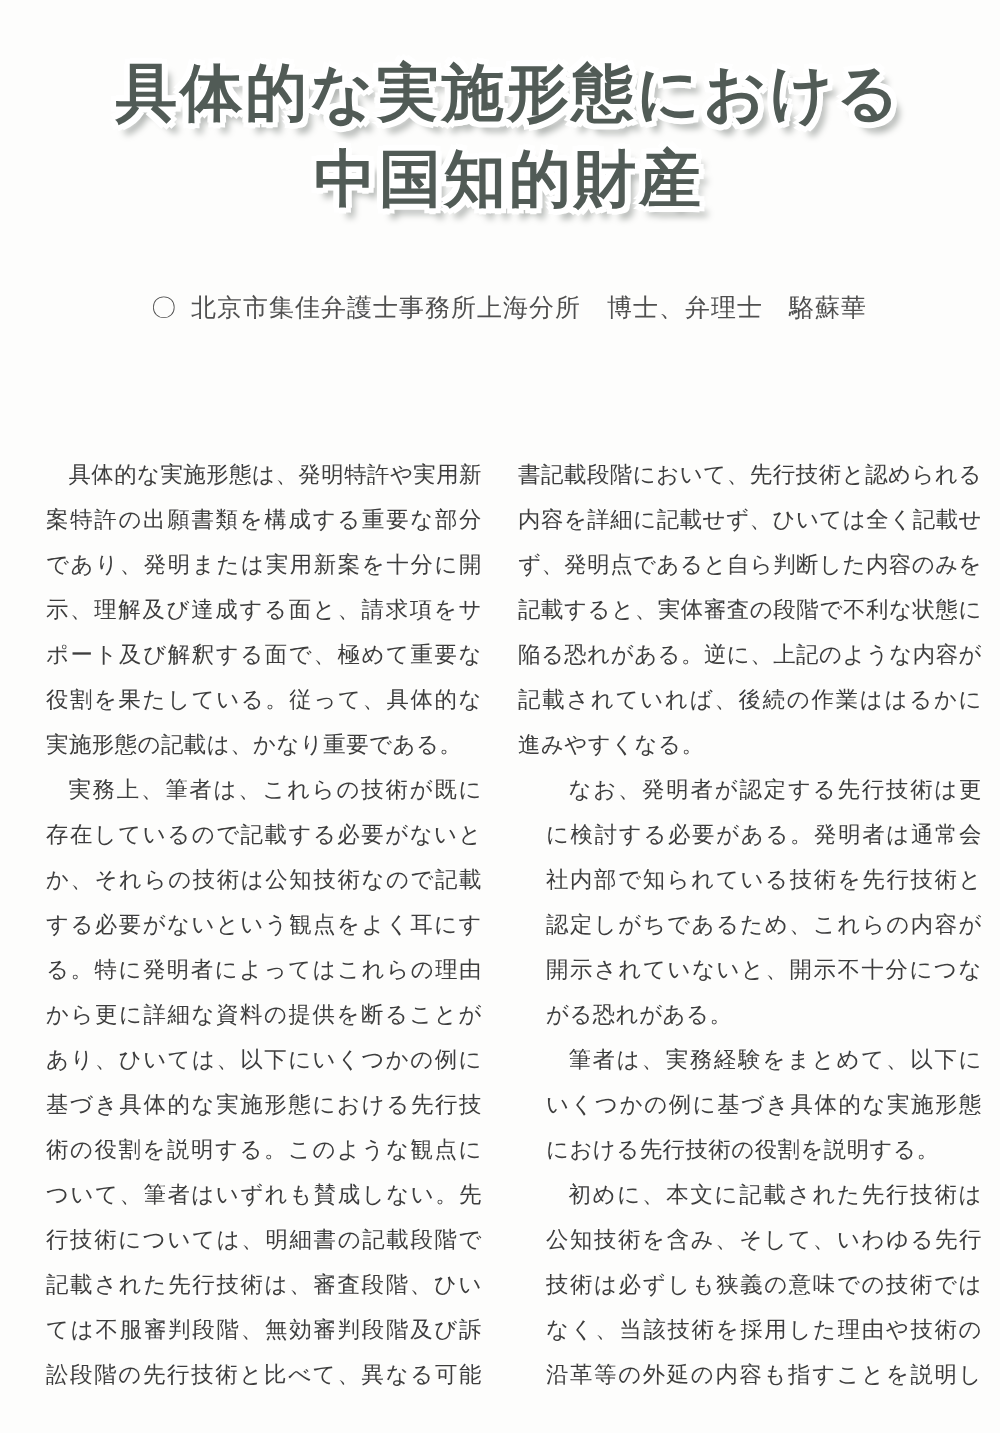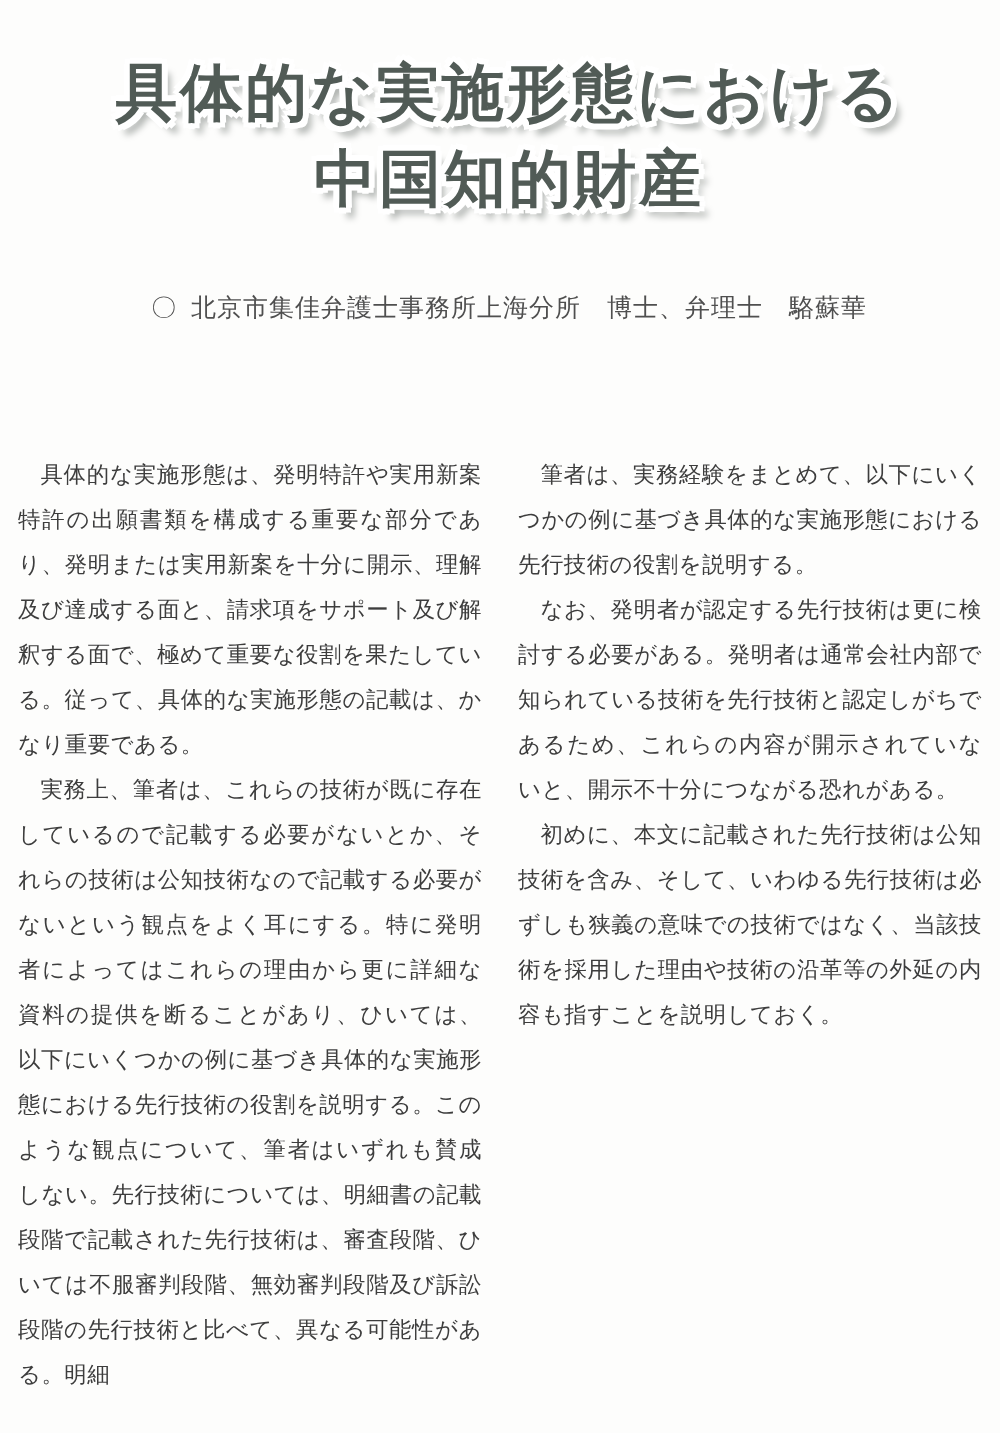--- a/index.html
+++ b/index.html
@@ -55,21 +55,21 @@
   .column{ width:464px; }
   .column p{
     margin:0;
     font-size:22.4px;
     line-height:45px;
     letter-spacing:0.5px;
     text-align:justify;
     color:var(--body-text);
     word-break:normal;
   }
-  .column p.indent{ text-indent:1em; }
+  .column p.indent{ text-indent:1em;margin-left:28px; }
   .column p.no-indent{ text-indent:0; }
   
   .footer{
     position:absolute; top:1356px; right:32px;
     font-size:24px;
     letter-spacing:2px;
     color:var(--footer-text);
     white-space:nowrap;
   }
   .footer .page-num{
@@ -92,20 +92,21 @@
   <div class="byline">
     <span class="marker">〇</span><span>北京市集佳弁護士事務所上海分所　博士、弁理士　駱蘇華</span>
   </div>
 
   <div class="columns">
     <div class="column">
       <p class="indent">具体的な実施形態は、発明特許や実用新案特許の出願書類を構成する重要な部分であり、発明または実用新案を十分に開示、理解及び達成する面と、請求項をサポート及び解釈する面で、極めて重要な役割を果たしている。従って、具体的な実施形態の記載は、かなり重要である。</p>
       <p class="indent">実務上、筆者は、これらの技術が既に存在しているので記載する必要がないとか、それらの技術は公知技術なので記載する必要がないという観点をよく耳にする。特に発明者によってはこれらの理由から更に詳細な資料の提供を断ることがあり、ひいては、以下にいくつかの例に基づき具体的な実施形態における先行技術の役割を説明する。このような観点について、筆者はいずれも賛成しない。先行技術については、明細書の記載段階で記載された先行技術は、審査段階、ひいては不服審判段階、無効審判段階及び訴訟段階の先行技術と比べて、異なる可能性がある。明細</p>
     </div>
     <div class="column">
+      <p class="no-indent">書記載段階において、先行技術と認められる内容を詳細に記載せず、ひいては全く記載せず、発明点であると自ら判断した内容のみを記載すると、実体審査の段階で不利な状態に陥る恐れがある。逆に、上記のような内容が記載されていれば、後続の作業ははるかに進みやすくなる。</p>
+      <p class="indent">なお、発明者が認定する先行技術は更に検討する必要がある。発明者は通常会社内部で知られている技術を先行技術と認定しがちであるため、これらの内容が開示されていないと、開示不十分につながる恐れがある。</p>
       <p class="indent">筆者は、実務経験をまとめて、以下にいくつかの例に基づき具体的な実施形態における先行技術の役割を説明する。</p>
-      <p class="indent">なお、発明者が認定する先行技術は更に検討する必要がある。発明者は通常会社内部で知られている技術を先行技術と認定しがちであるため、これらの内容が開示されていないと、開示不十分につながる恐れがある。</p>
       <p class="indent">初めに、本文に記載された先行技術は公知技術を含み、そして、いわゆる先行技術は必ずしも狭義の意味での技術ではなく、当該技術を採用した理由や技術の沿革等の外延の内容も指すことを説明しておく。</p>
     </div>
   </div>
 
 
 </div>
 
 </body></html>

